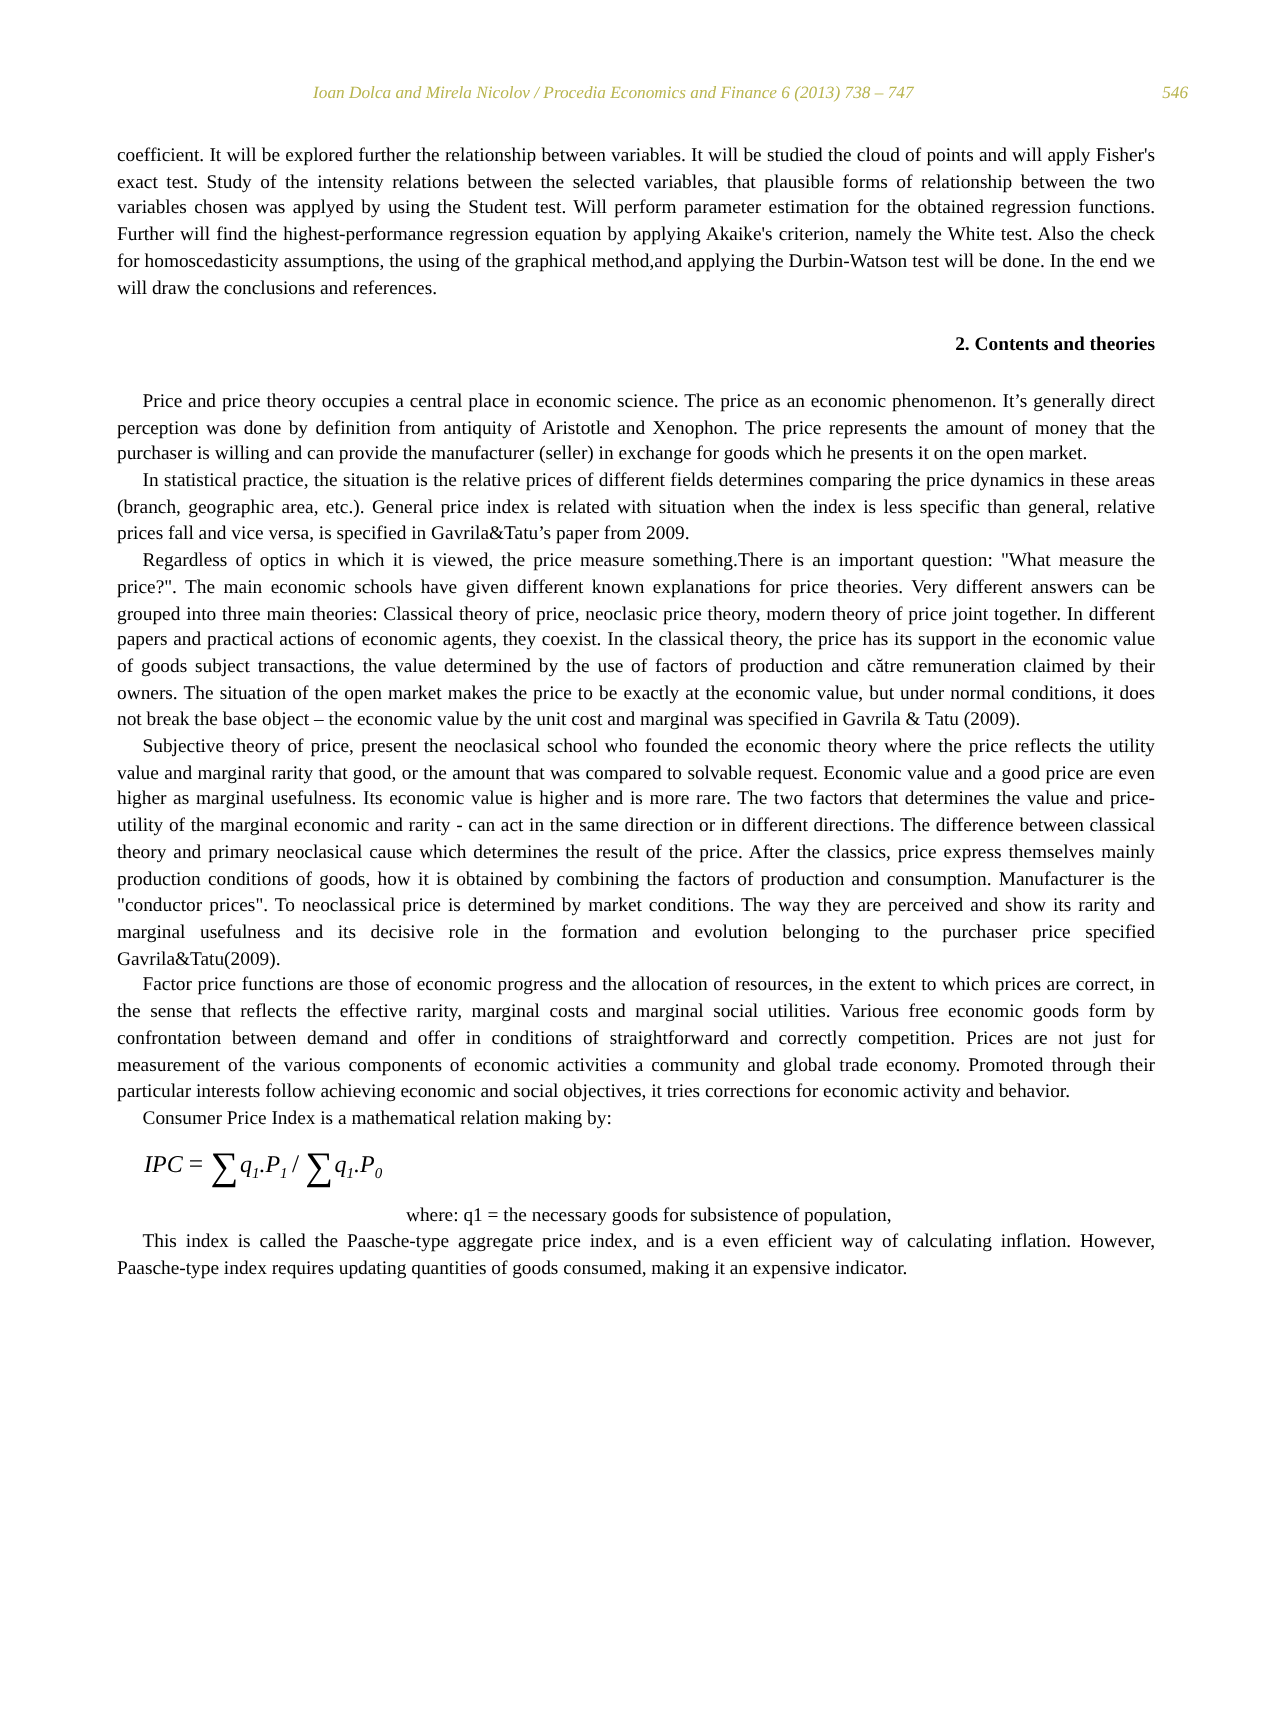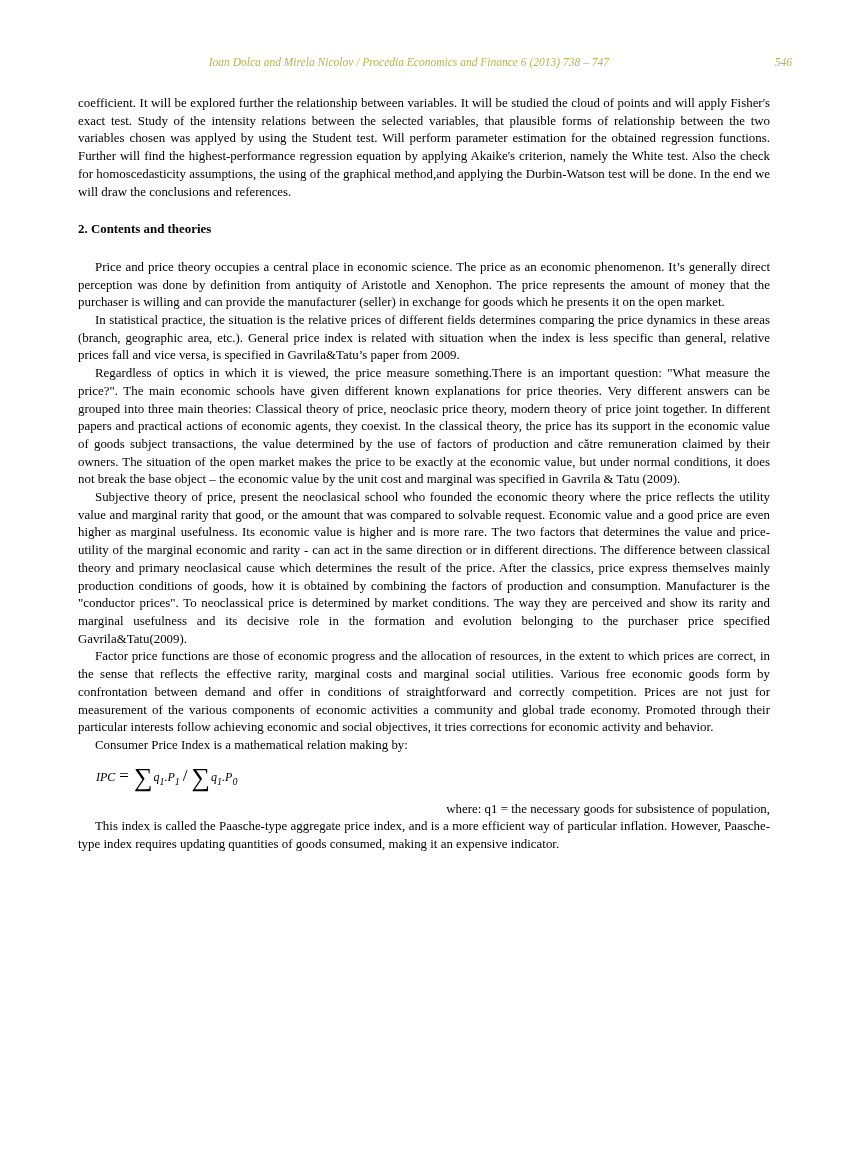--- a/index.html
+++ b/index.html
@@ -35,40 +35,40 @@
     line-height: 17.7px;
     text-align: justify;
   }
   .para { margin: 0; text-indent: 17px; }
   .para.noindent { text-indent: 0; }
   .heading {
     font-size: 12.9px;
     font-weight: bold;
     margin: 20px 0 20px 0;
     text-indent: 0;
-    text-align: left;
+    text-align: right;
   }
   .formula {
     margin: 12px 0 10px 18px;
     font-size: 17px;
     font-style: italic;
     text-align: left;
   }
   .formula .eq { font-style: normal; padding: 0 4px; }
   .formula .sum {
     font-style: normal;
     font-size: 26px;
     vertical-align: -5px;
     line-height: 0;
     padding: 0 1px;
   }
-  .formula .var { font-style: italic; font-size: 12px; }
+  .formula .var { font-style: italic; font-size: 16px; }
   .formula sub { font-size: 10px; font-style: italic; }
   .formula .slash { font-style: normal; padding: 0 3px; }
-  .where { margin: 0; text-indent: 17px; text-align: right; }
+  .where { margin: 0; text-indent: 17px; text-align: center; }
   .where sub { font-size: 9px; }
 </style>
 </head>
 <body>
 
 <div class="page">
 
   <div class="header">
     <div class="citation">Ioan Dolca and Mirela Nicolov / Procedia Economics and Finance 6 (2013) 738 – 747</div>
     <div class="pageno">546</div>
@@ -86,16 +86,16 @@
     <p class="para">Subjective theory of price, present the neoclasical school who founded the economic theory where the price reflects the utility value and marginal rarity that good, or the amount that was compared to solvable request. Economic value and a good price are even higher as marginal usefulness. Its economic value is higher and is more rare. The two factors that determines the value and price-utility of the marginal economic and rarity - can act in the same direction or in different directions. The difference between classical theory and primary neoclasical cause which determines the result of the price. After the classics, price express themselves mainly production conditions of goods, how it is obtained by combining the factors of production and consumption. Manufacturer is the "conductor prices". To neoclassical price is determined by market conditions. The way they are perceived and show its rarity and marginal usefulness and its decisive role in the formation and evolution belonging to the purchaser price specified Gavrila&amp;Tatu(2009).</p>
     <p class="para">Factor price functions are those of economic progress and the allocation of resources, in the extent to which prices are correct, in the sense that reflects the effective rarity, marginal costs and marginal social utilities. Various free economic goods form by confrontation between demand and offer in conditions of straightforward and correctly competition. Prices are not just for measurement of the various components of economic activities a community and global trade economy. Promoted through their particular interests follow achieving economic and social objectives, it tries corrections for economic activity and behavior.</p>
     <p class="para">Consumer Price Index is a mathematical relation making by:</p>
 
     <div class="formula">
       <span class="var">IPC</span><span class="eq">=</span><span class="sum">∑</span><span class="var">q</span><sub>1</sub><span class="var">.P</span><sub>1</sub><span class="slash">/</span><span class="sum">∑</span><span class="var">q</span><sub>1</sub><span class="var">.P</span><sub>0</sub>
     </div>
 
     <p class="where">where: q1 = the necessary goods for subsistence of population,</p>
 
-    <p class="para">This index is called the Paasche-type aggregate price index, and is a more efficient way of particular inflation. However, Paasche-type index requires updating quantities of goods consumed, making it an expensive indicator.</p>
+    <p class="para">This index is called the Paasche-type aggregate price index, and is a even efficient way of calculating inflation. However, Paasche-type index requires updating quantities of goods consumed, making it an expensive indicator.</p>
 
   </div>
 </div>
 
 </body></html>

